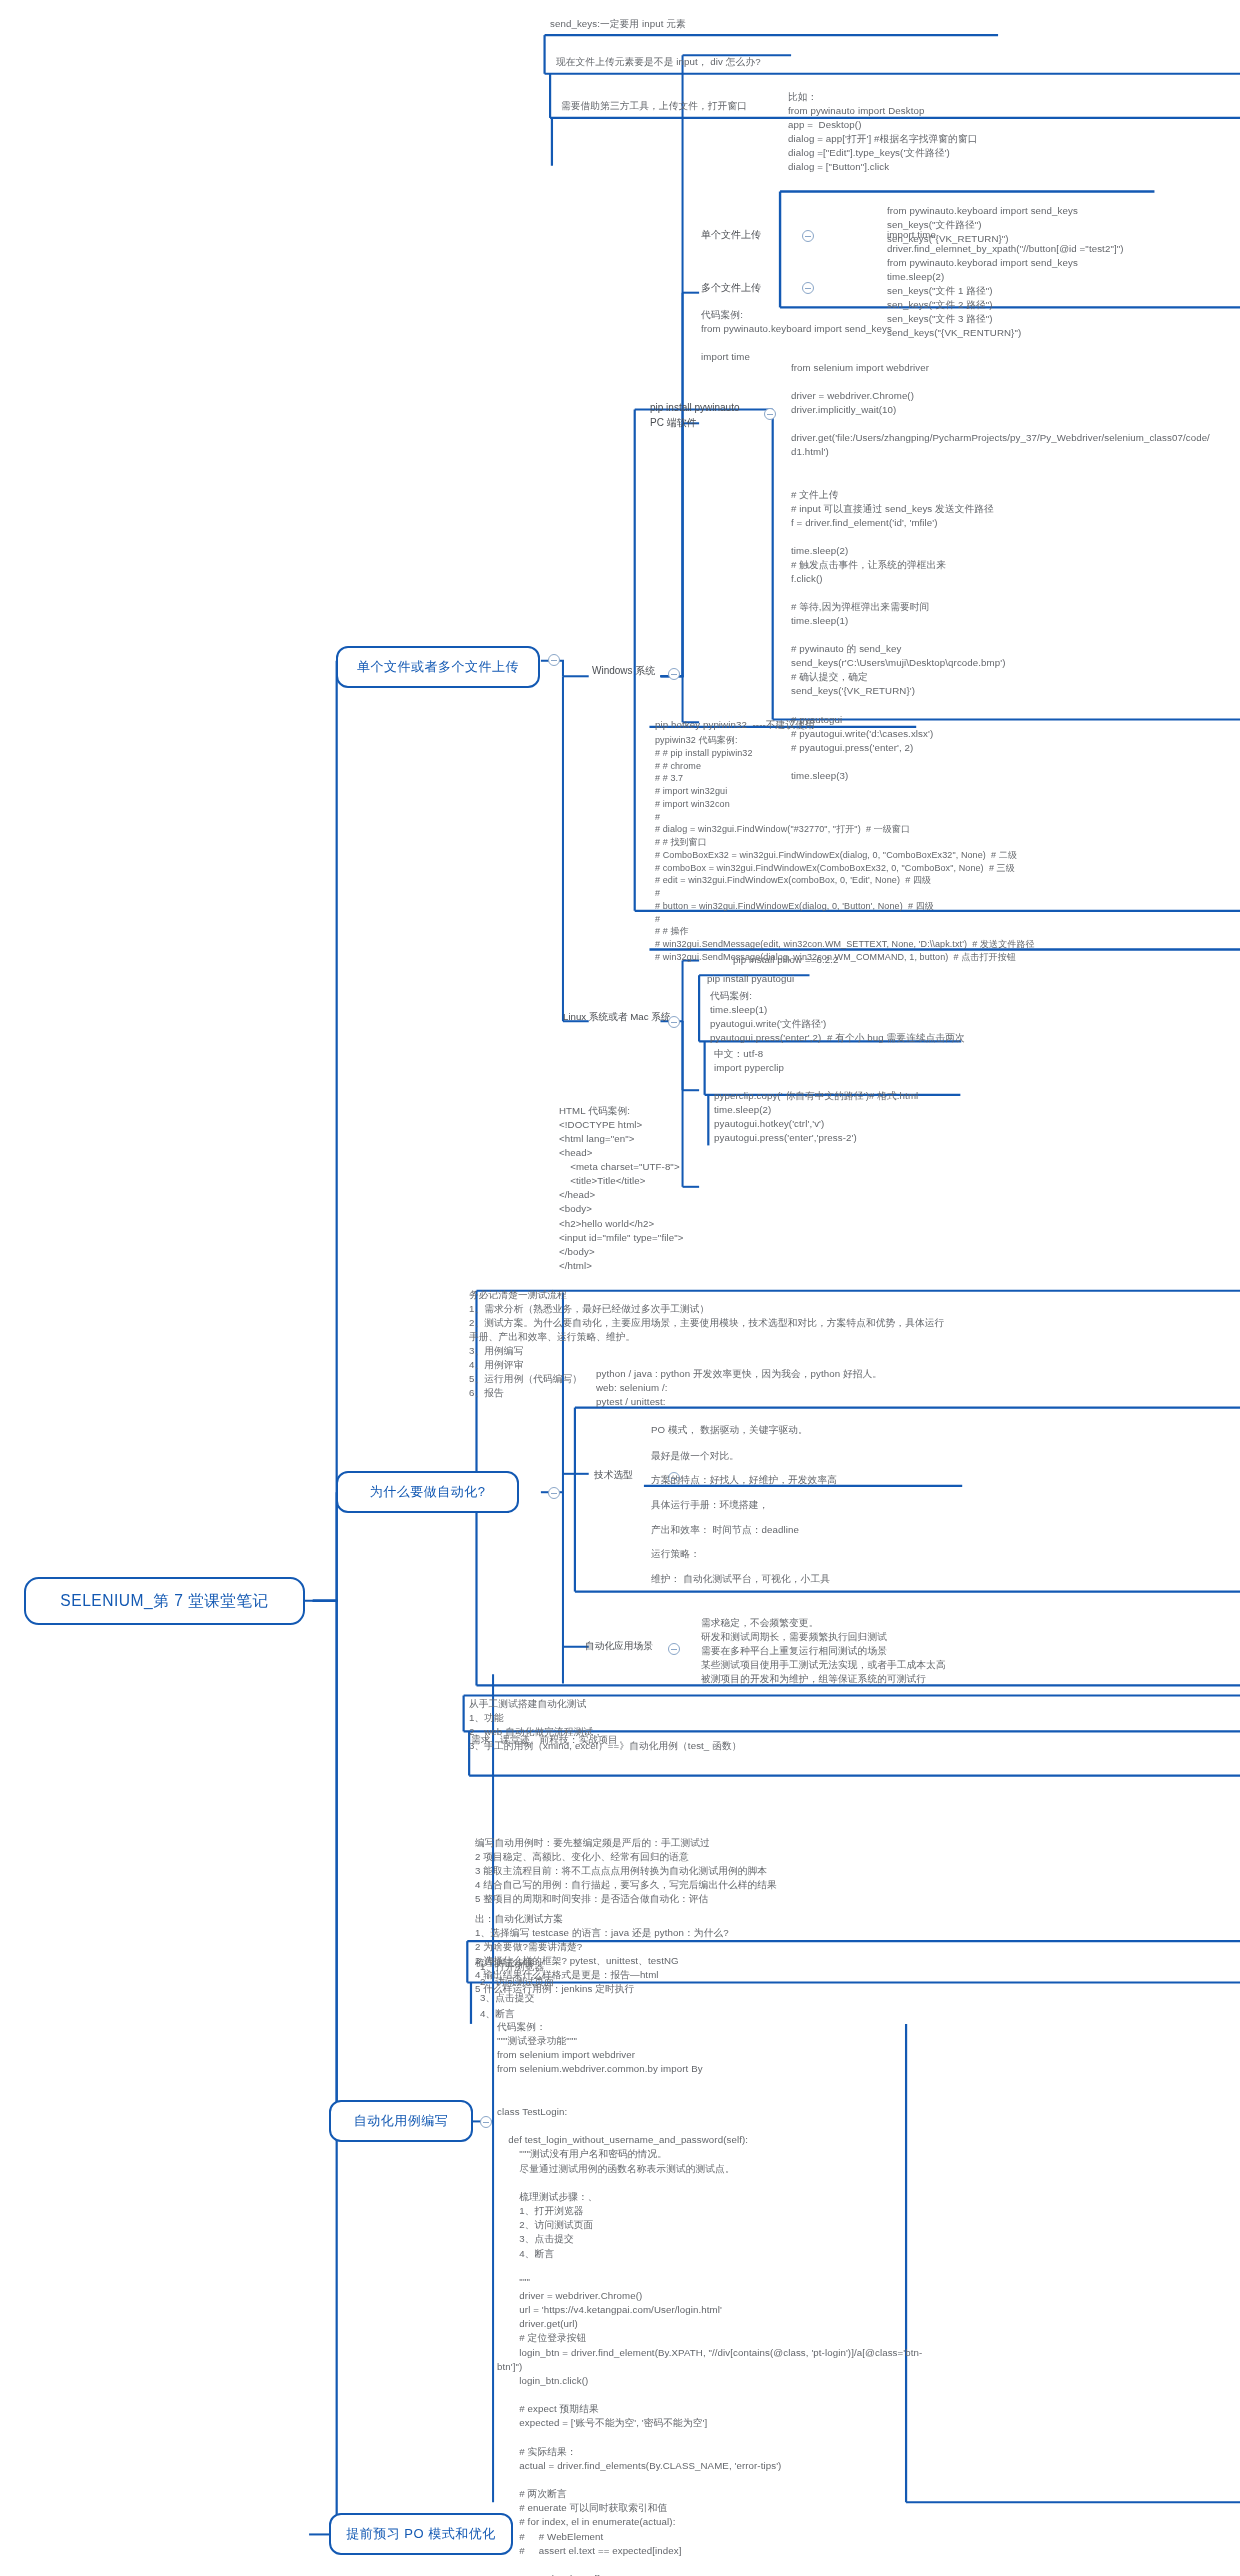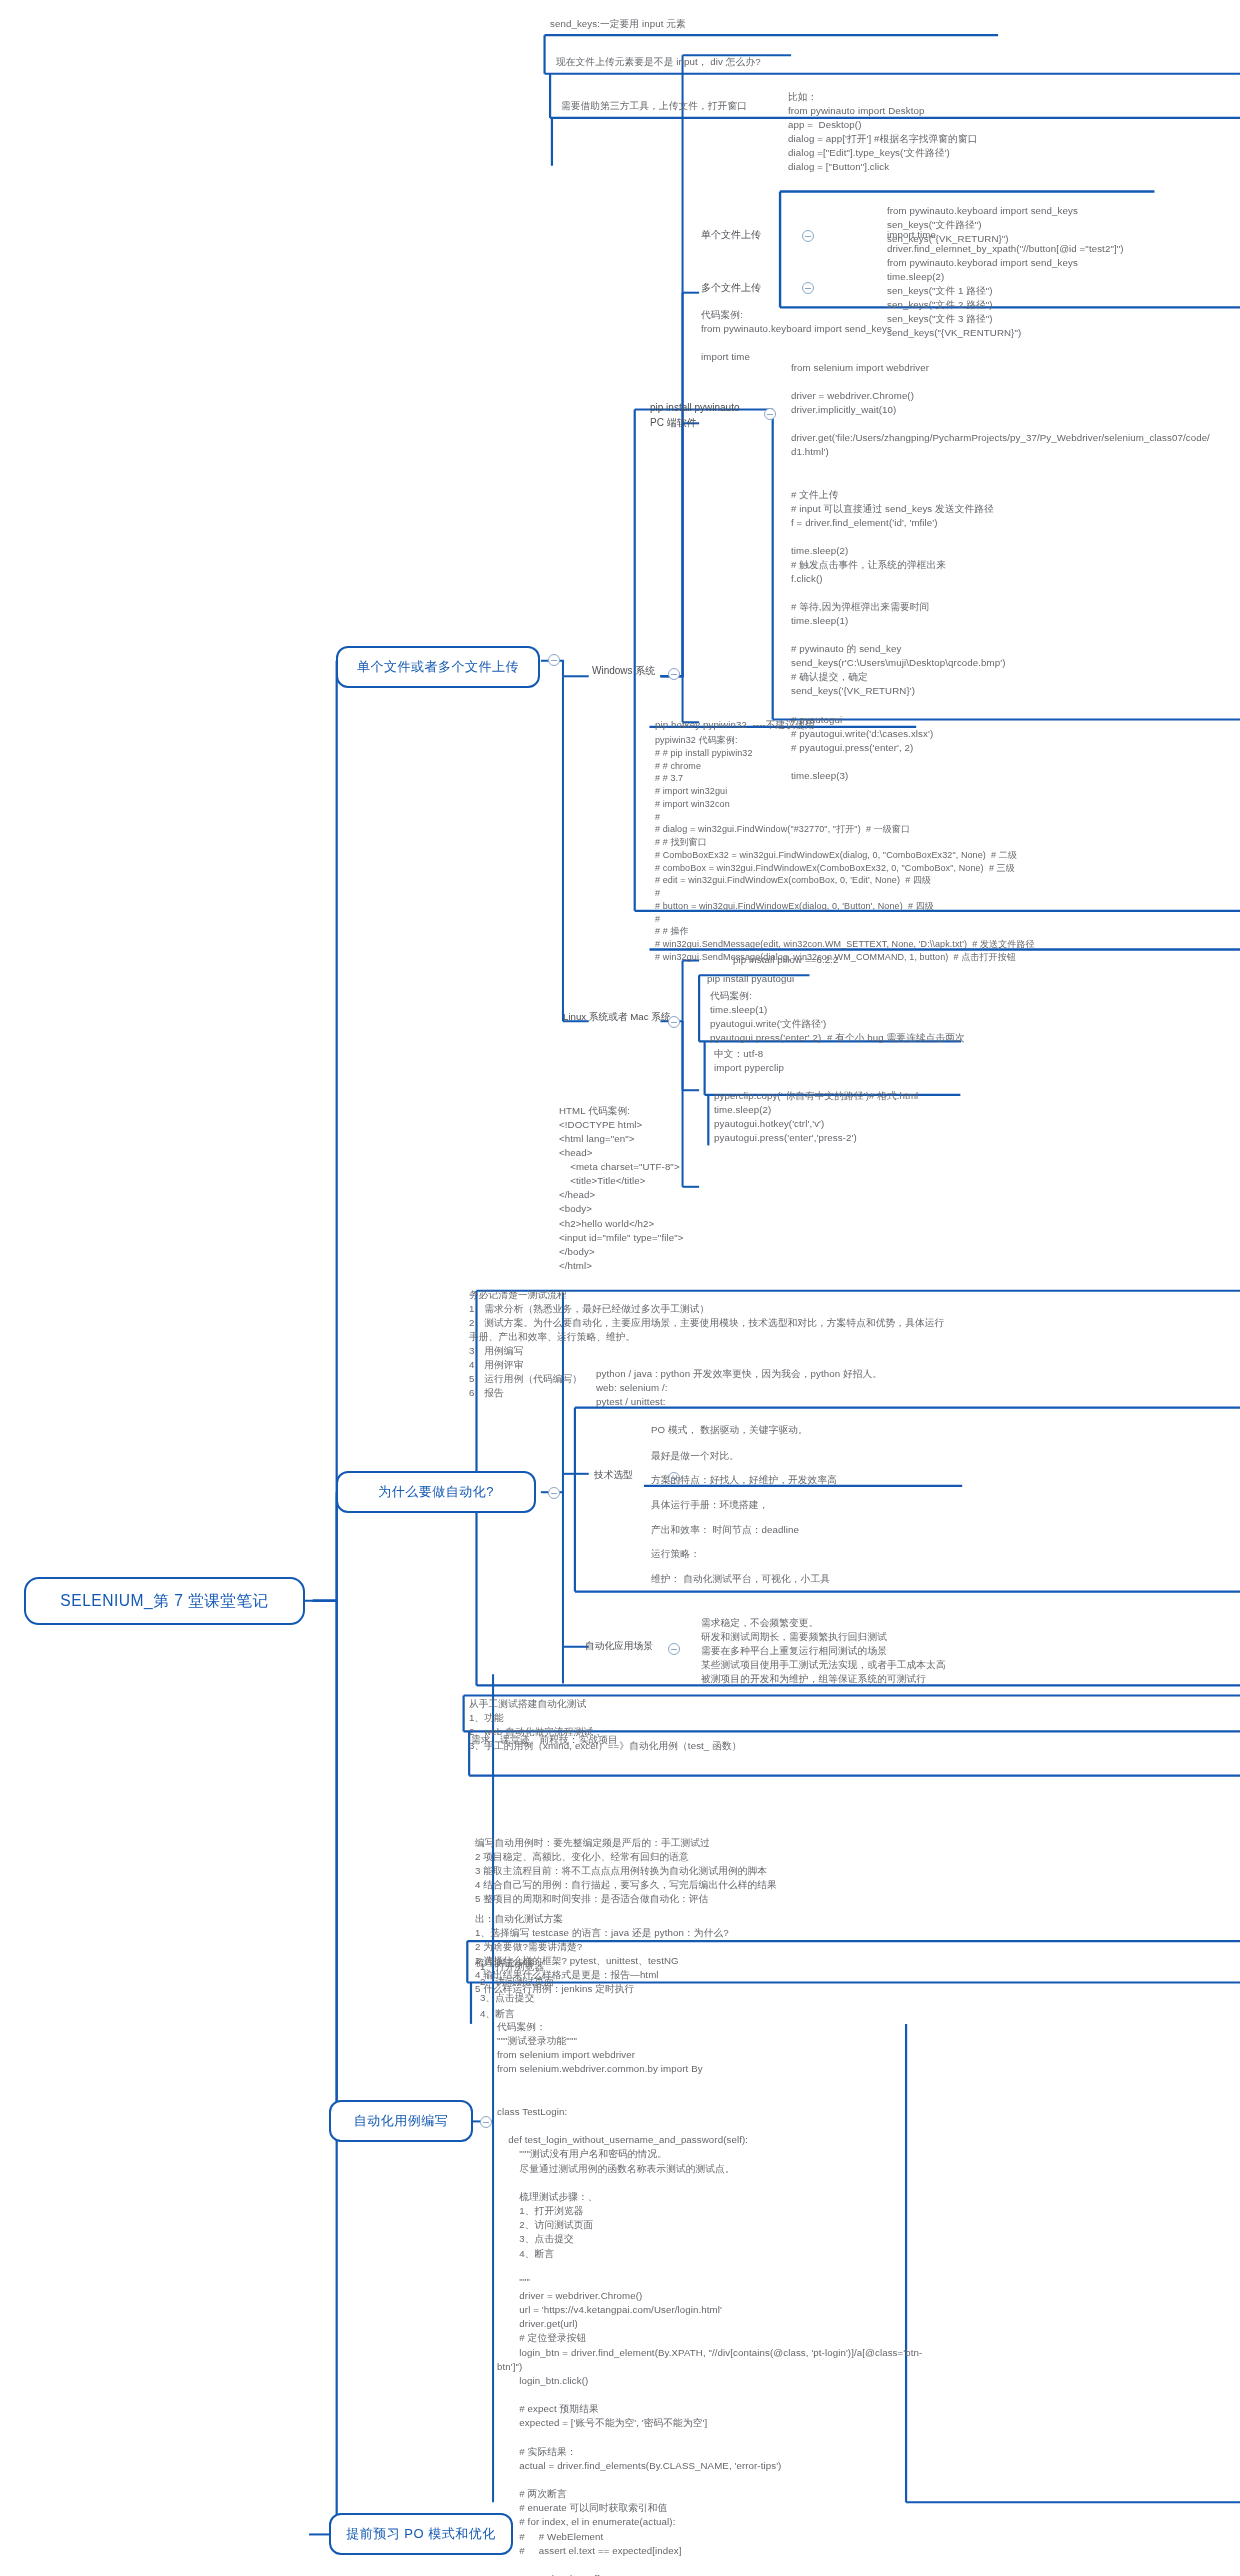--- a/index.html
+++ b/index.html
@@ -198,21 +198,21 @@
 
   <div class="pill root" style="left:24px; top:1577px; width:281px; height:48px;">
     <span>SELENIUM_第 7 堂课堂笔记</span>
   </div>
 
   <div class="pill lvl1" style="left:336px; top:638px; width:204px; height:42px;margin-top:8px;">
     <span>单个文件或者多个文件上传</span>
   </div>
   <div class="toggle" style="left:548px; top:654px;"></div>
 
-  <div class="pill lvl1" style="left:336px; top:1471px; width:200px; height:42px;">
+  <div class="pill lvl1" style="left:336px; top:1471px; width:183px; height:42px;">
     <span>为什么要做自动化?</span>
   </div>
   <div class="toggle" style="left:548px; top:1487px;"></div>
 
   <div class="pill lvl1" style="left:329px; top:2100px; width:144px; height:42px;">
     <span>自动化用例编写</span>
   </div>
   <div class="toggle" style="left:480px; top:2116px;"></div>
 
   <div class="pill lvl1" style="left:329px; top:2513px; width:184px; height:42px;">

